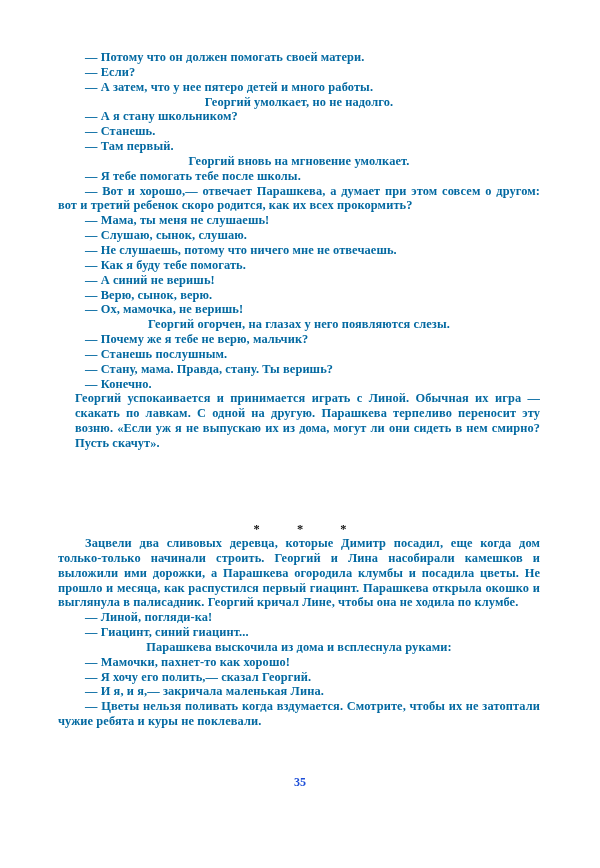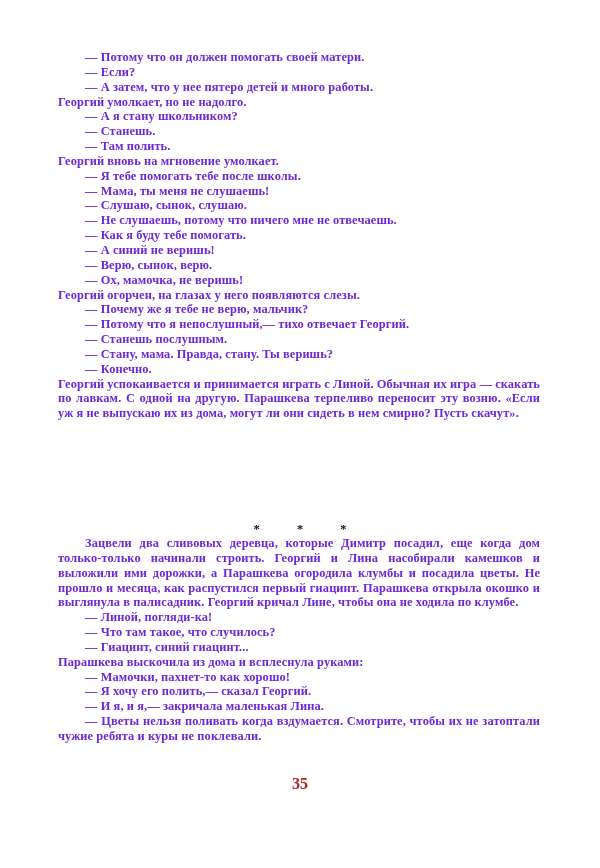--- a/index.html
+++ b/index.html
@@ -16,50 +16,52 @@
     font-family: "Liberation Serif", "DejaVu Serif", serif;
   }
   .text-column {
     position: absolute;
     left: 58px;
     top: 50px;
     width: 482px;
   }
   .line,
   .para {
-    color: #6d28d9;
+    color: #0369a1;
     font-size: 12.4px;
     line-height: 14.85px;
     font-weight: 700;
     letter-spacing: 0.1px;
     margin: 0;
     white-space: pre-wrap;
   }
   
   .line.dialogue {
     padding-left: 27px;
   }
   
   .line.flush {
     padding-left: 0;
+    text-align: center;
   }
   
   .para {
     text-align: justify;
     text-align-last: left;
     white-space: normal;
   }
   .para.indent-dialogue {
     text-indent: 27px;
   }
   .para.indent-first {
     text-indent: 27px;
   }
   .para.no-indent {
     text-indent: 0;
+    margin-left: 17px;
   }
   .divider {
     position: absolute;
     left: 0;
     right: 0;
     top: 522px;
     text-align: center;
     color: #111111;
     font-size: 12.4px;
     font-weight: 700;
@@ -72,63 +74,62 @@
     left: 58px;
     top: 536px;
     width: 482px;
   }
   .page-number {
     position: absolute;
     left: 0;
     right: 0;
     top: 775px;
     text-align: center;
-    color: #b91c1c;
-    font-size: 16px;
+    color: #1d4ed8;
+    font-size: 12px;
     font-weight: 700;
     font-family: "Liberation Serif", "DejaVu Serif", serif;
   }
 </style>
 </head>
 <body>
 
 <div class="page">
 
   <div class="text-column">
       <p class="line dialogue">— Потому что он должен помогать своей матери.</p>
       <p class="line dialogue">— Если?</p>
       <p class="line dialogue">— А затем, что у нее пятеро детей и много работы.</p>
       <p class="line flush">Георгий умолкает, но не надолго.</p>
       <p class="line dialogue">— А я стану школьником?</p>
       <p class="line dialogue">— Станешь.</p>
-      <p class="line dialogue">— Там полить.</p>
+      <p class="line dialogue">— Там первый.</p>
       <p class="line flush">Георгий вновь на мгновение умолкает.</p>
       <p class="line dialogue">— Я тебе помогать тебе после школы.</p>
+      <p class="para indent-dialogue">— Вот и хорошо,— отвечает Парашкева, а думает при этом совсем о другом: вот и третий ребенок скоро родится, как их всех прокормить?</p>
       <p class="line dialogue">— Мама, ты меня не слушаешь!</p>
       <p class="line dialogue">— Слушаю, сынок, слушаю.</p>
       <p class="line dialogue">— Не слушаешь, потому что ничего мне не отвечаешь.</p>
       <p class="line dialogue">— Как я буду тебе помогать.</p>
       <p class="line dialogue">— А синий не веришь!</p>
       <p class="line dialogue">— Верю, сынок, верю.</p>
       <p class="line dialogue">— Ох, мамочка, не веришь!</p>
       <p class="line flush">Георгий огорчен, на глазах у него появляются слезы.</p>
       <p class="line dialogue">— Почему же я тебе не верю, мальчик?</p>
-      <p class="line dialogue">— Потому что я непослушный,— тихо отвечает Георгий.</p>
       <p class="line dialogue">— Станешь послушным.</p>
       <p class="line dialogue">— Стану, мама. Правда, стану. Ты веришь?</p>
       <p class="line dialogue">— Конечно.</p>
       <p class="para no-indent">Георгий успокаивается и принимается играть с Линой. Обычная их игра — скакать по лавкам. С одной на другую. Парашкева терпеливо переносит эту возню. «Если уж я не выпускаю их из дома, могут ли они сидеть в нем смирно? Пусть скачут».</p>
     </div>
 
   <div class="divider">* * *</div>
 
   <div class="section-two">
       <p class="para indent-first">Зацвели два сливовых деревца, которые Димитр посадил, еще когда дом только-только начинали строить. Георгий и Лина насобирали камешков и выложили ими дорожки, а Парашкева огородила клумбы и посадила цветы. Не прошло и месяца, как распустился первый гиацинт. Парашкева открыла окошко и выглянула в палисадник. Георгий кричал Лине, чтобы она не ходила по клумбе.</p>
       <p class="line dialogue">— Линой, погляди-ка!</p>
-      <p class="line dialogue">— Что там такое, что случилось?</p>
       <p class="line dialogue">— Гиацинт, синий гиацинт...</p>
       <p class="line flush">Парашкева выскочила из дома и всплеснула руками:</p>
       <p class="line dialogue">— Мамочки, пахнет-то как хорошо!</p>
       <p class="line dialogue">— Я хочу его полить,— сказал Георгий.</p>
       <p class="line dialogue">— И я, и я,— закричала маленькая Лина.</p>
       <p class="para indent-dialogue">— Цветы нельзя поливать когда вздумается. Смотрите, чтобы их не затоптали чужие ребята и куры не поклевали.</p>
     </div>
 
   <div class="page-number">35</div>
 

